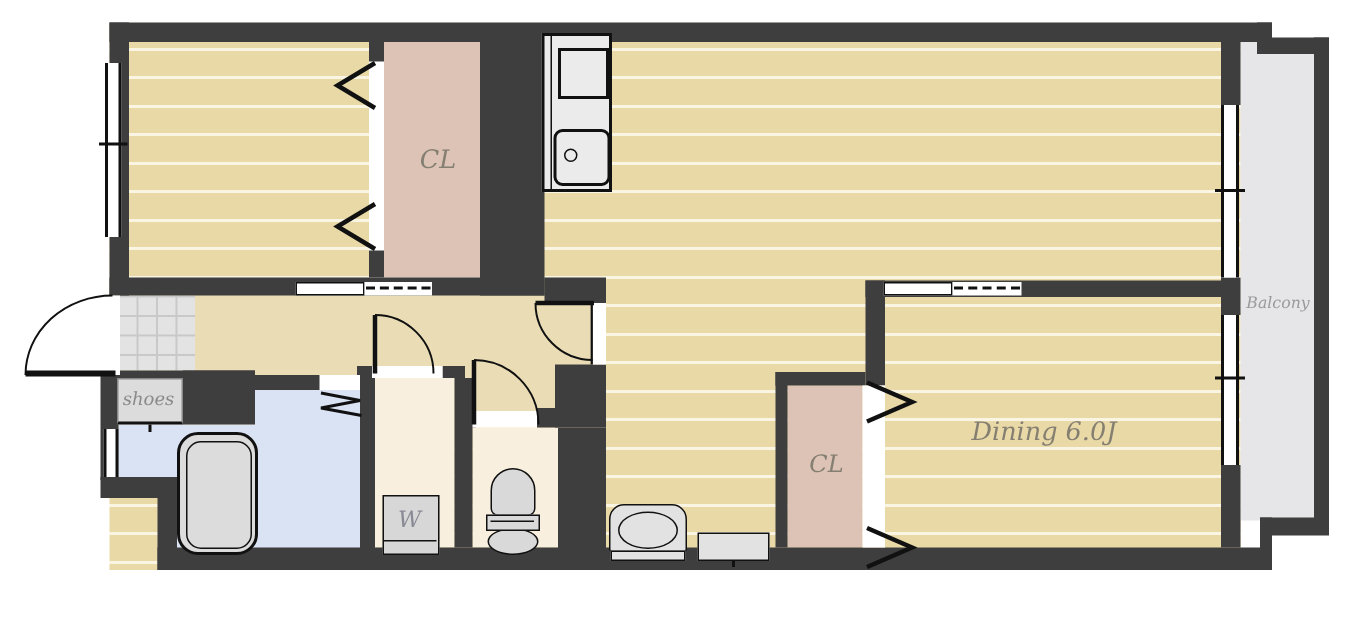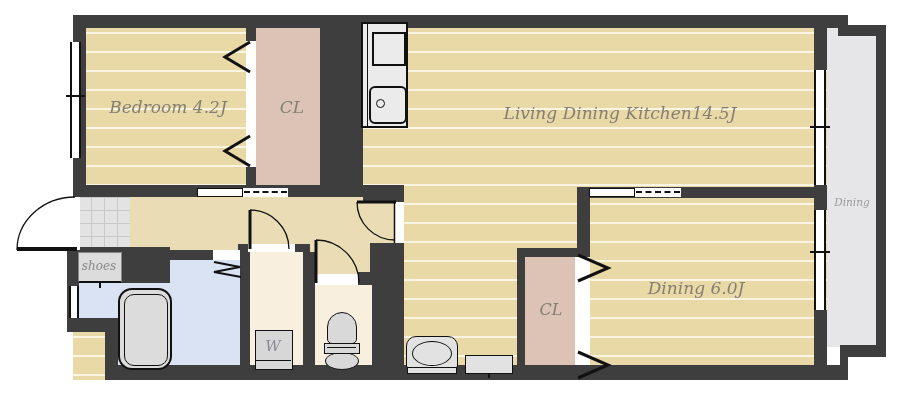--- a/index.html
+++ b/index.html
@@ -147,22 +147,20 @@
   <div class="fix thin" style="left:406px;top:336px;width:52px;height:32px;border-radius:10px 10px 2px 2px;background:#e2e2e2;">
     <div class="abs" style="left:5px;top:4px;width:38px;height:23px;border:1px solid #111;border-radius:50%;"></div>
   </div>
   <div class="abs" style="left:407px;top:367px;width:50px;height:7px;background:#e2e2e2;border:1px solid #111;box-sizing:border-box;"></div>
   <div class="fix thin" style="left:465px;top:355px;width:48px;height:19px;background:#e2e2e2;"></div>
   <div class="tick" style="left:488px;top:374px;width:2px;height:4px;"></div>
 
   <div class="abs" style="left:78px;top:252px;width:44px;height:31px;background:#dcdcdc;border:1px solid #888;border-bottom:2px solid #111;box-sizing:border-box;"></div>
   <div class="tick" style="left:99px;top:283px;width:2px;height:5px;"></div>
 
-  <div class="label" style="left:168px;top:107px;font-size:17px;">Bedroom 4.2J</div>
   <div class="label" style="left:292px;top:107px;font-size:17px;">CL</div>
-  <div class="label" style="left:620px;top:113px;font-size:17px;">Living Dining Kitchen14.5J</div>
-  <div class="label" style="left:852px;top:202px;font-size:10.5px;color:#9a9a9a;">Dining</div>
+  <div class="label" style="left:852px;top:202px;font-size:10.5px;color:#9a9a9a;">Balcony</div>
   <div class="label" style="left:696px;top:288px;font-size:17px;">Dining 6.0J</div>
   <div class="label" style="left:551px;top:309px;font-size:16px;">CL</div>
   <div class="label" style="left:99px;top:266px;font-size:12px;color:#8a8a8a;">shoes</div>
   <div class="label" style="left:273px;top:346px;font-size:15px;color:#8a8a96;">W</div>
 
 </div>
 
 </body></html>

